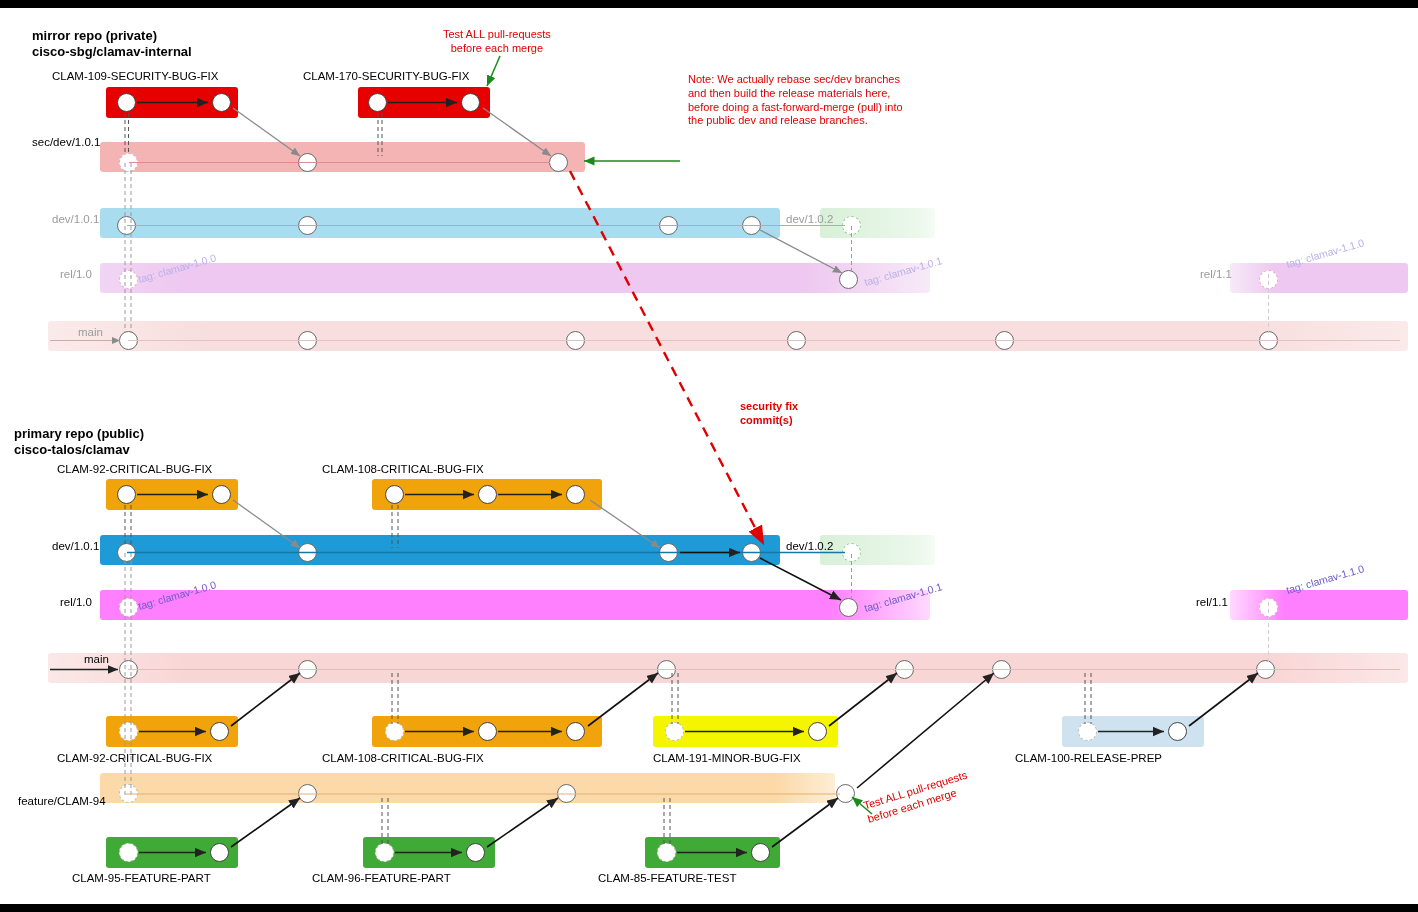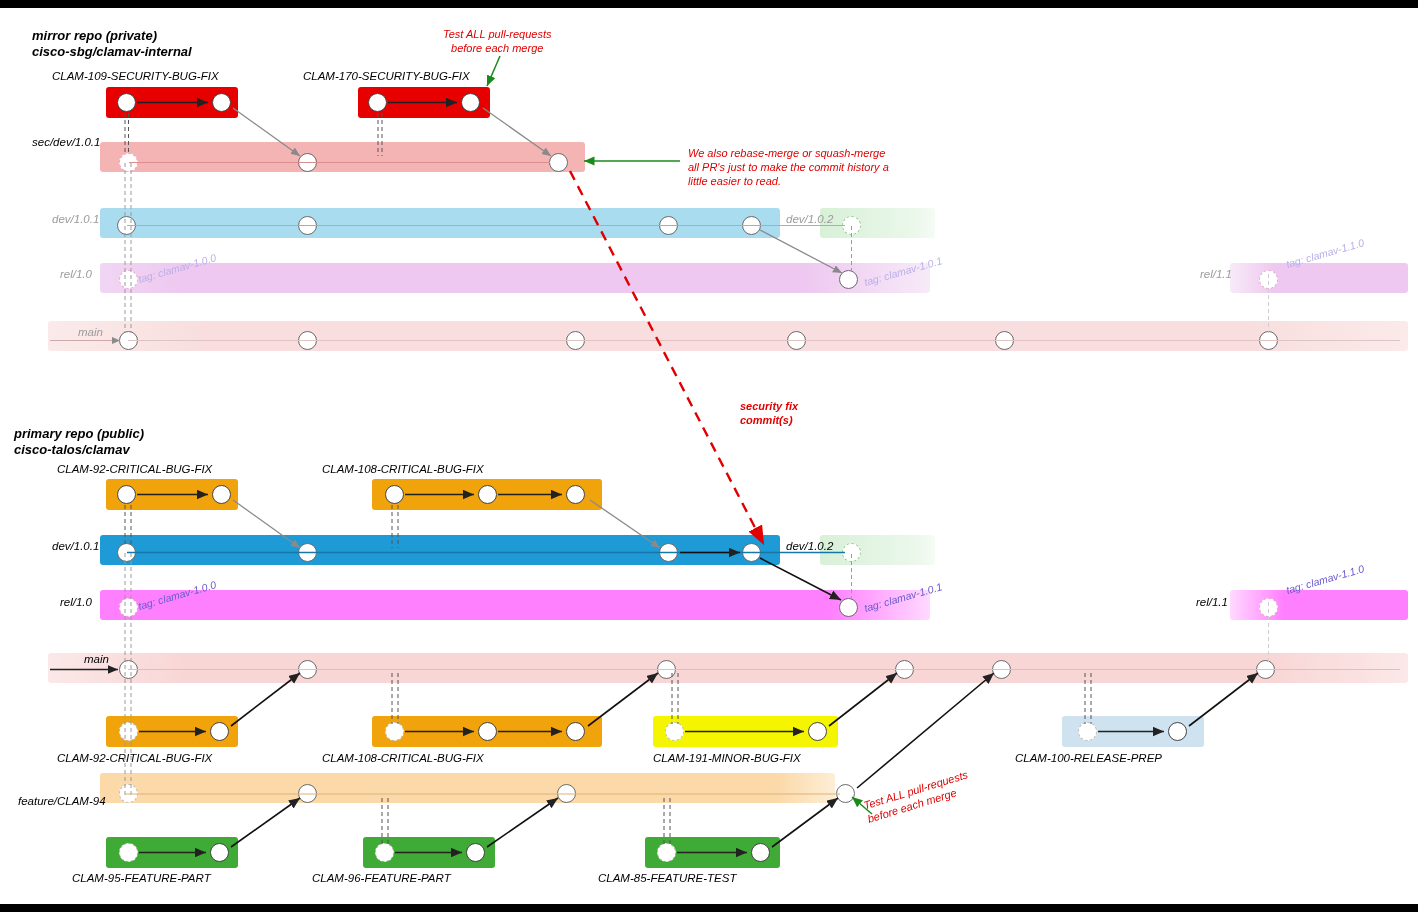--- a/index.html
+++ b/index.html
@@ -1,17 +1,17 @@
 <!DOCTYPE html>
 <html><head>
 <meta charset="utf-8">
 <style>
   html,body{margin:0;padding:0;background:#000;}
   #page{position:relative;width:1418px;height:912px;background:#000;
-        font-family:"Liberation Sans",sans-serif;overflow:hidden;font-style:italic;}
+        font-family:"Liberation Sans",sans-serif;overflow:hidden;}
   #canvas{position:absolute;left:0;top:8px;width:1418px;height:896px;background:#ffffff;}
   .lane{position:absolute;border-radius:3px;}
   .label{position:absolute;font-size:11.5px;color:#000;white-space:nowrap;}
   .label.gray{color:#9b9b9b;}
   .title{position:absolute;font-size:13px;font-weight:bold;color:#000;white-space:nowrap;}
   .note{position:absolute;font-size:11px;color:#e00000;line-height:1.25;white-space:pre;}
   .tag{position:absolute;font-size:10.5px;color:#6a5acd;white-space:nowrap;
        transform:rotate(-16deg);transform-origin:left bottom;}
   .tag.faint{color:#b9b0e8;}
   .node{position:absolute;width:19px;height:19px;border-radius:50%;
@@ -162,23 +162,24 @@
 
     <div class="node dashed" style="left:119px;top:835px;"></div>
     <div class="node dark" style="left:210px;top:835px;"></div>
     <div class="node dashed" style="left:375px;top:835px;"></div>
     <div class="node dark" style="left:466px;top:835px;"></div>
     <div class="node dashed" style="left:657px;top:835px;"></div>
     <div class="node dark" style="left:751px;top:835px;"></div>
 
     <div class="note" style="left:443px;top:20px;text-align:center;">Test ALL pull-requests
 before each merge</div>
-    <div class="note" style="left:688px;top:139px;">We also rebase-merge or squash-merge
-all PR's just to make the commit history a
-little easier to read.</div>
+    <div class="note" style="left:688px;top:65px;">Note: We actually rebase sec/dev branches
+and then build the release materials here,
+before doing a fast-forward-merge (pull) into
+the public dev and release branches.</div>
     <div class="note" style="left:740px;top:392px;font-weight:bold;">security fix
 commit(s)</div>
     <div class="note" style="left:862px;top:792px;transform:rotate(-17deg);transform-origin:left top;">Test ALL pull-requests
 before each merge</div>
 
     <svg class="edges">
       <defs>
         <marker id="arrow" markerWidth="8" markerHeight="8" refX="7" refY="3" orient="auto">
           <path d="M0,0 L7,3 L0,6 z" fill="#222"></path>
         </marker>

